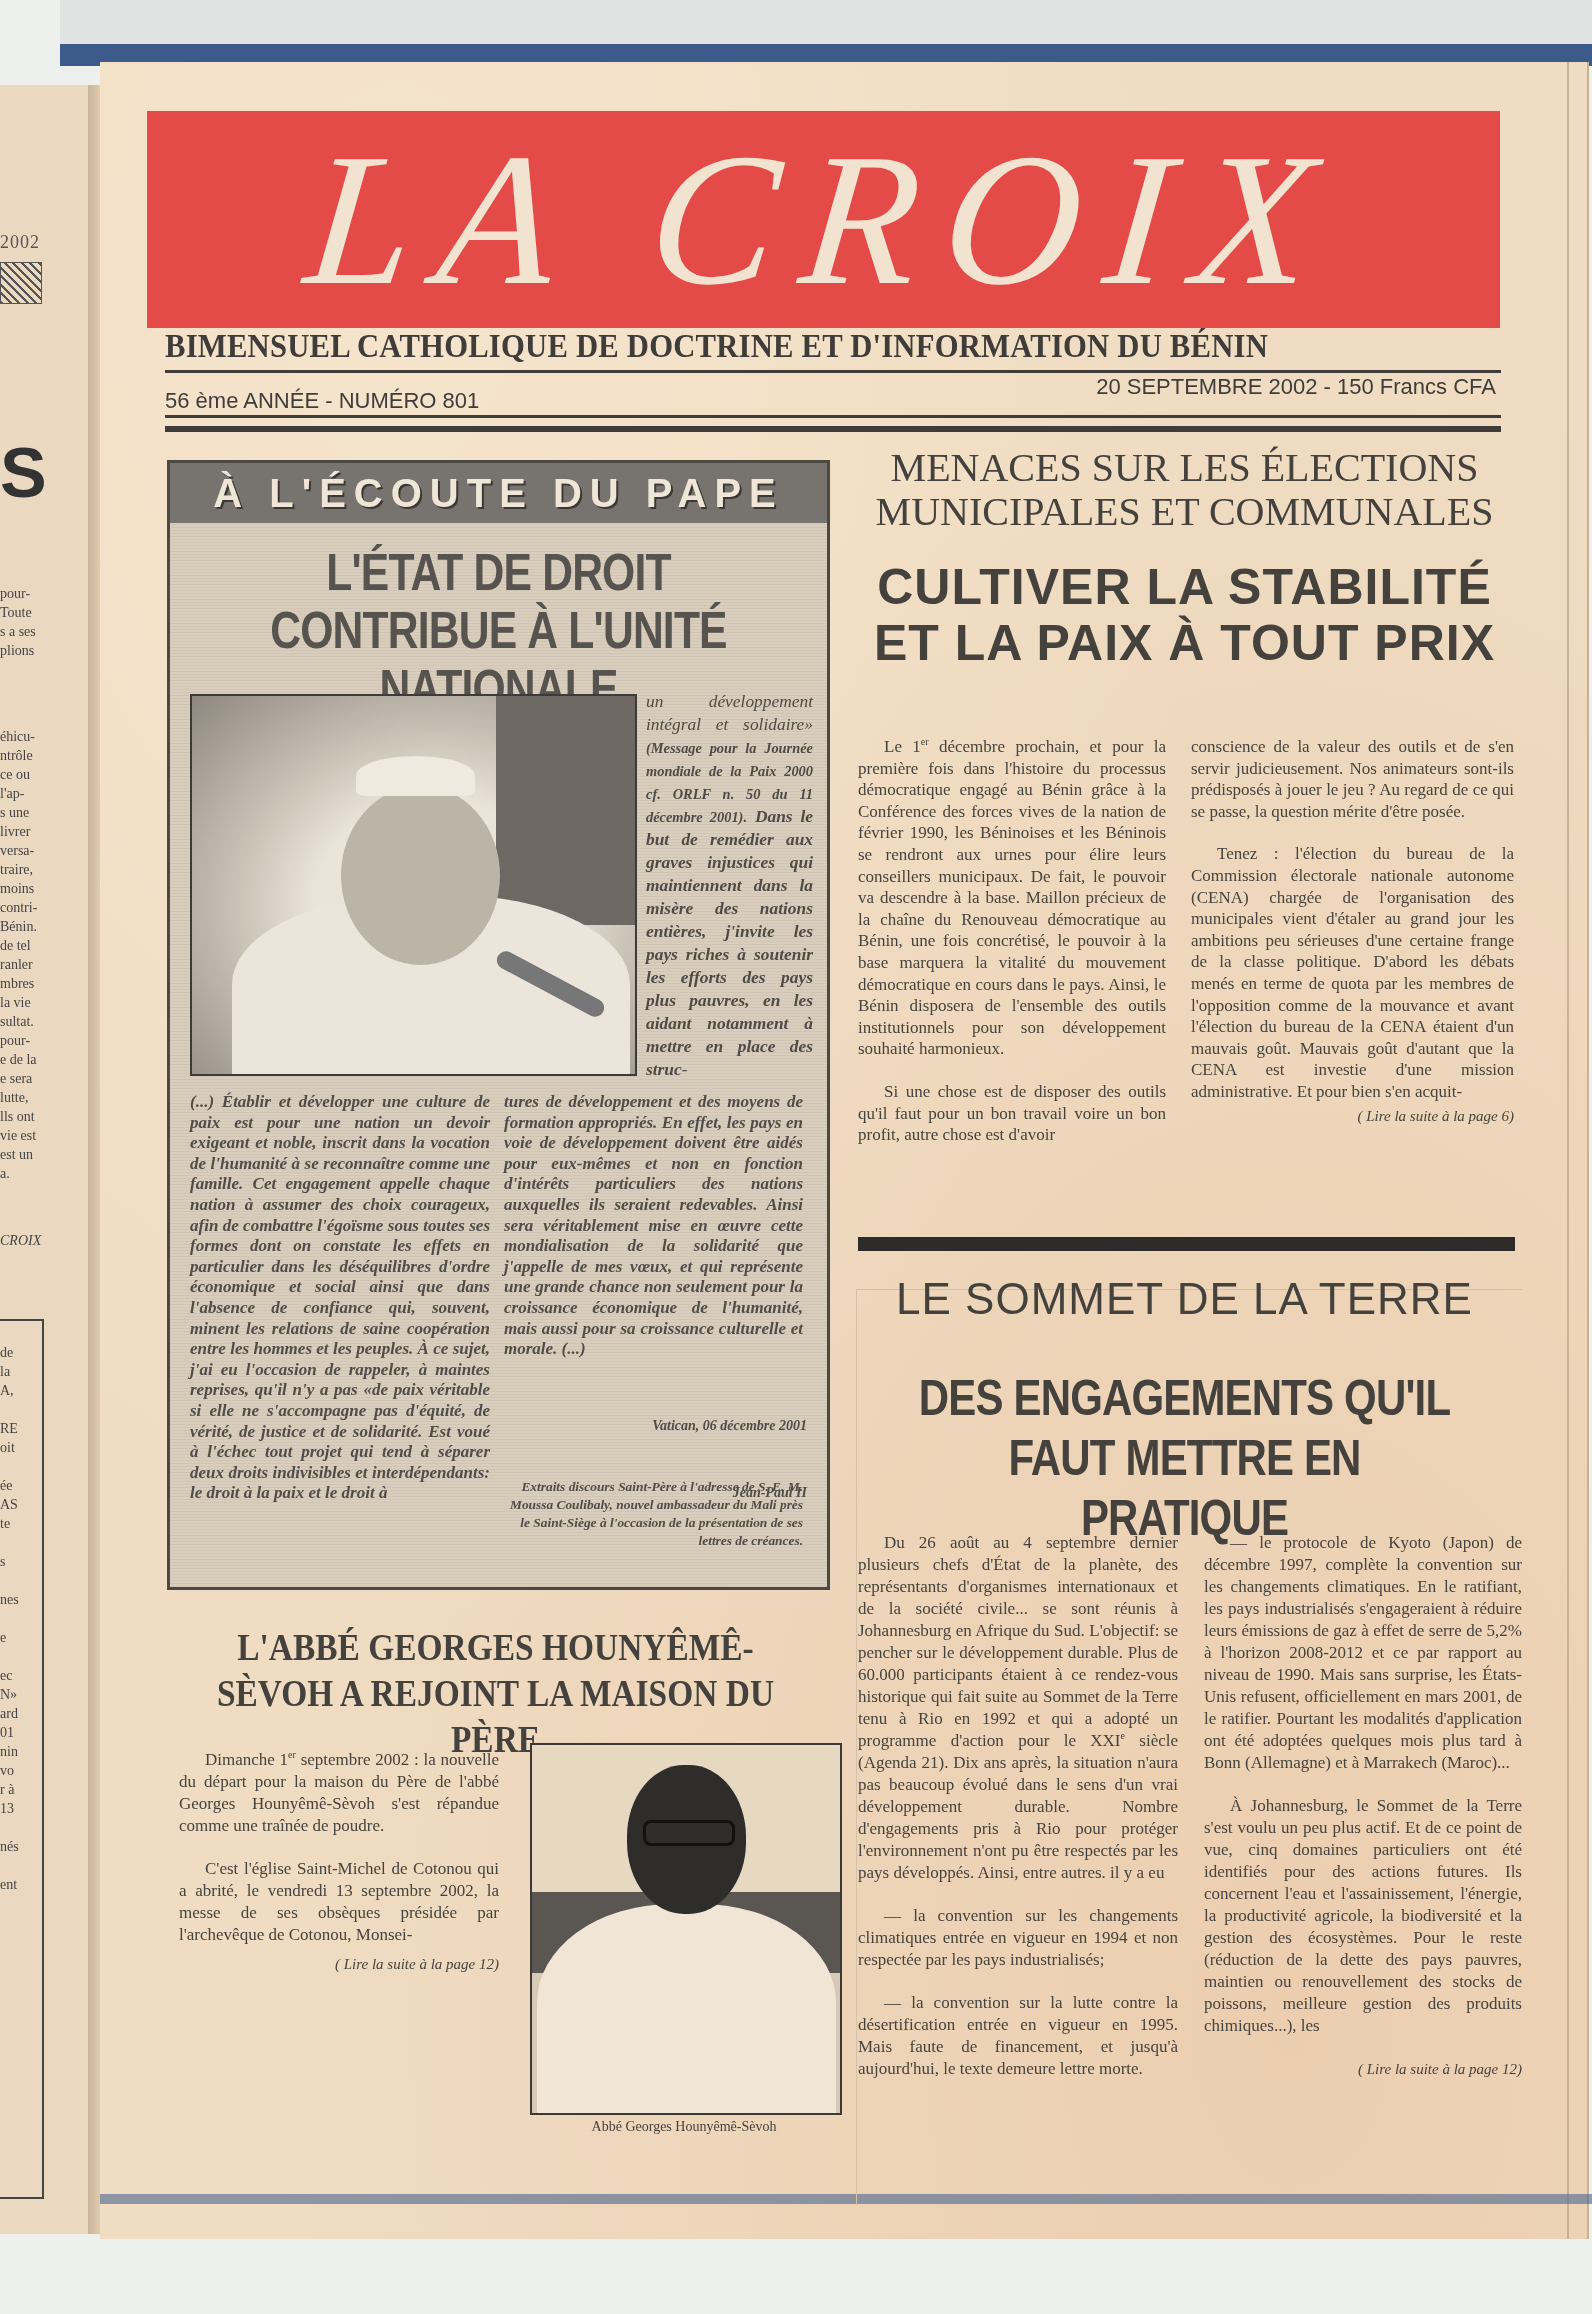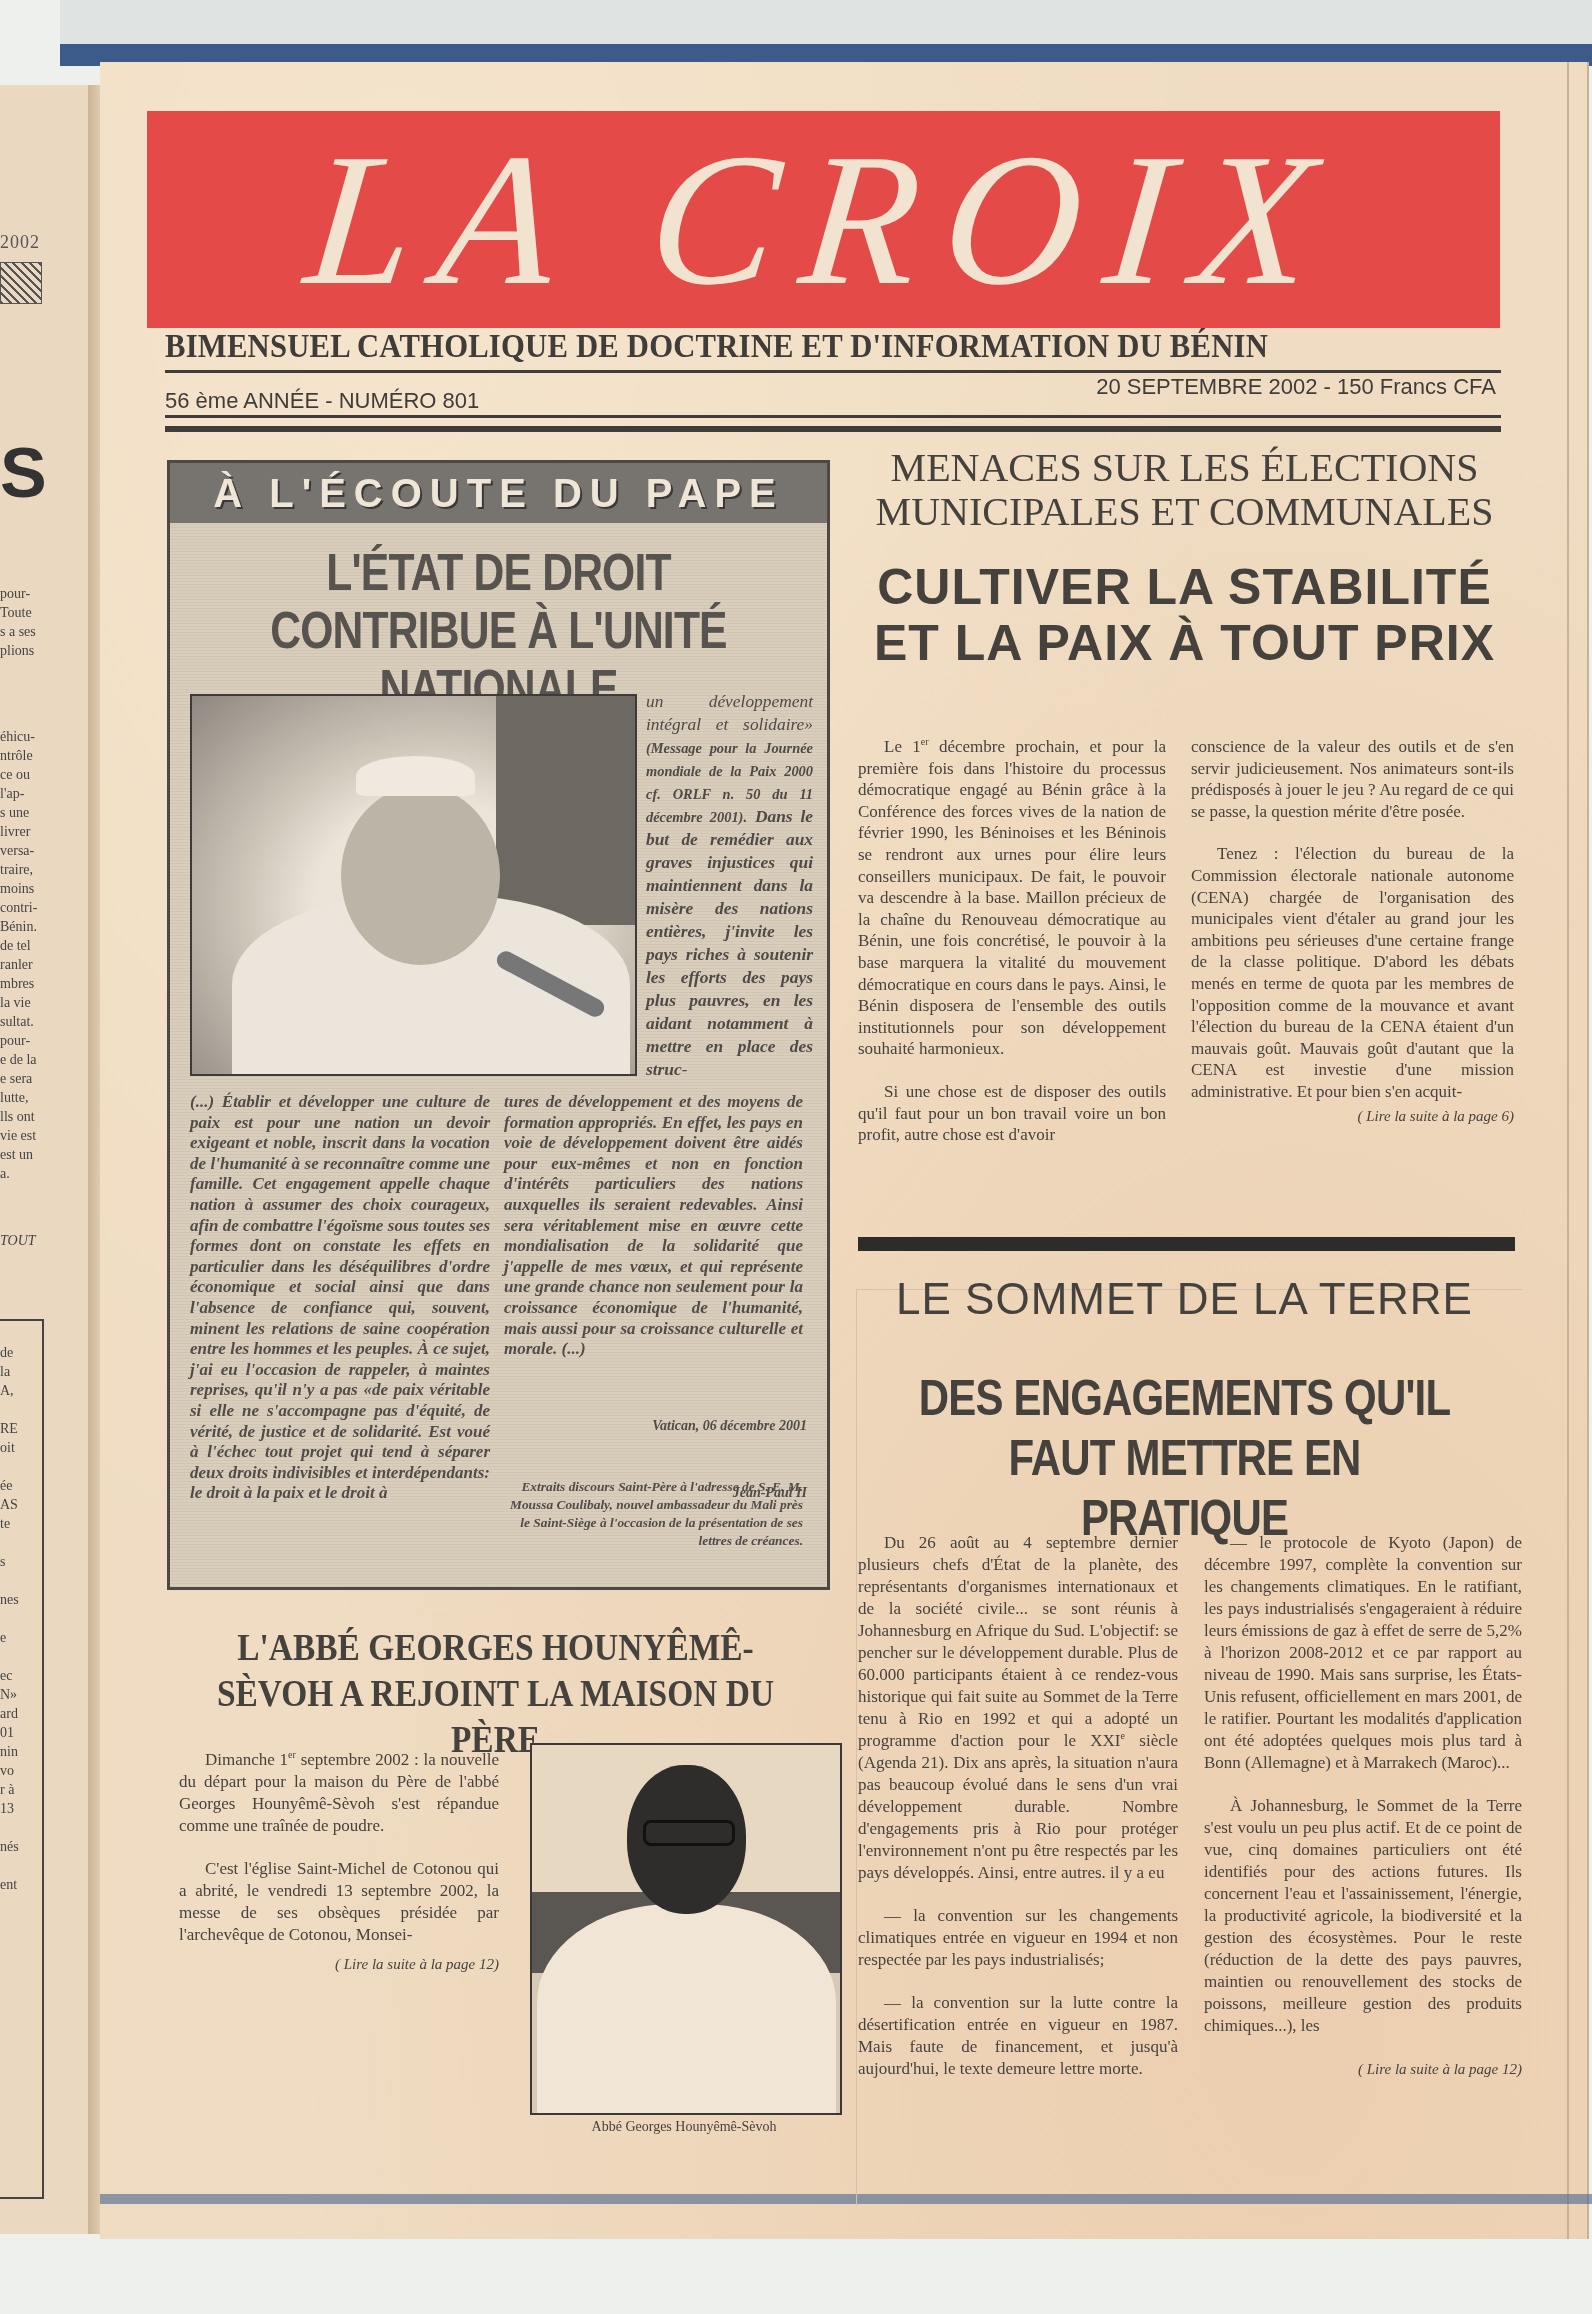--- a/index.html
+++ b/index.html
@@ -98,21 +98,21 @@
 la vie
 sultat.
 pour-
 e de la
 e sera
 lutte,
 lls ont
 vie est
 est un
 a.</div>
-  <div class="lp-col" style="top:1146px;font-style:italic;">TOUT</div>
+  <div class="lp-col" style="top:1146px;font-style:italic;">CROIX</div>
   <div class="lp-box">
     <div class="lp-col" style="top:22px;left:10px;" id="lp-box">de
 la
 A,
 
 RE
 oit
 
 ée
 AS
@@ -191,21 +191,21 @@
 </div>
 
 <div class="divider-bar"></div>
 
 <div class="sommet-box"></div>
 <div class="so-kicker">LE SOMMET DE LA TERRE</div>
 <div class="so-headline">DES ENGAGEMENTS QU'IL FAUT METTRE EN PRATIQUE</div>
 <div class="body-col" style="left:858px;top:1532px;width:320px;line-height:22px;">
   <p><span>Du 26 août au 4 septembre dernier plusieurs chefs d'État de la planète, des représentants d'organismes internationaux et de la société civile... se sont réunis à Johannesburg en Afrique du Sud. L'objectif: se pencher sur le développement durable. Plus de 60.000 participants étaient à ce rendez-vous historique qui fait suite au Sommet de la Terre tenu à Rio en 1992 et qui a adopté un programme d'action pour le XXI</span><sup>e</sup><span> siècle (Agenda 21). Dix ans après, la situation n'aura pas beaucoup évolué dans le sens d'un vrai développement durable. Nombre d'engagements pris à Rio pour protéger l'environnement n'ont pu être respectés par les pays développés. Ainsi, entre autres. il y a eu</span></p>
   <p>— la convention sur les changements climatiques entrée en vigueur en 1994 et non respectée par les pays industrialisés;</p>
-  <p>— la convention sur la lutte contre la désertification entrée en vigueur en 1987. Mais faute de financement, et jusqu'à aujourd'hui, le texte demeure lettre morte.</p>
+  <p>— la convention sur la lutte contre la désertification entrée en vigueur en 1995. Mais faute de financement, et jusqu'à aujourd'hui, le texte demeure lettre morte.</p>
 </div>
 <div class="body-col" style="left:1204px;top:1532px;width:318px;line-height:22px;">
   <p>— le protocole de Kyoto (Japon) de décembre 1997, complète la convention sur les changements climatiques. En le ratifiant, les pays industrialisés s'engageraient à réduire leurs émissions de gaz à effet de serre de 5,2% à l'horizon 2008-2012 et ce par rapport au niveau de 1990. Mais sans surprise, les États-Unis refusent, officiellement en mars 2001, de le ratifier. Pourtant les modalités d'application ont été adoptées quelques mois plus tard à Bonn (Allemagne) et à Marrakech (Maroc)...</p>
   <p>À Johannesburg, le Sommet de la Terre s'est voulu un peu plus actif. Et de ce point de vue, cinq domaines particuliers ont été identifiés pour des actions futures. Ils concernent l'eau et l'assainissement, l'énergie, la productivité agricole, la biodiversité et la gestion des écosystèmes. Pour le reste (réduction de la dette des pays pauvres, maintien ou renouvellement des stocks de poissons, meilleure gestion des produits chimiques...), les</p>
   <div class="contd">( Lire la suite à la page 12)</div>
 </div>
 
 <div class="ob-headline">L'ABBÉ GEORGES HOUNYÊMÊ-SÈVOH A REJOINT LA MAISON DU PÈRE</div>
 <div class="body-col" style="left:179px;top:1749px;width:320px;line-height:22px;">
   <p><span>Dimanche 1</span><sup>er</sup><span> septembre 2002 : la nouvelle du départ pour la maison du Père de l'abbé Georges Hounyêmê-Sèvoh s'est répandue comme une traînée de poudre.</span></p>

